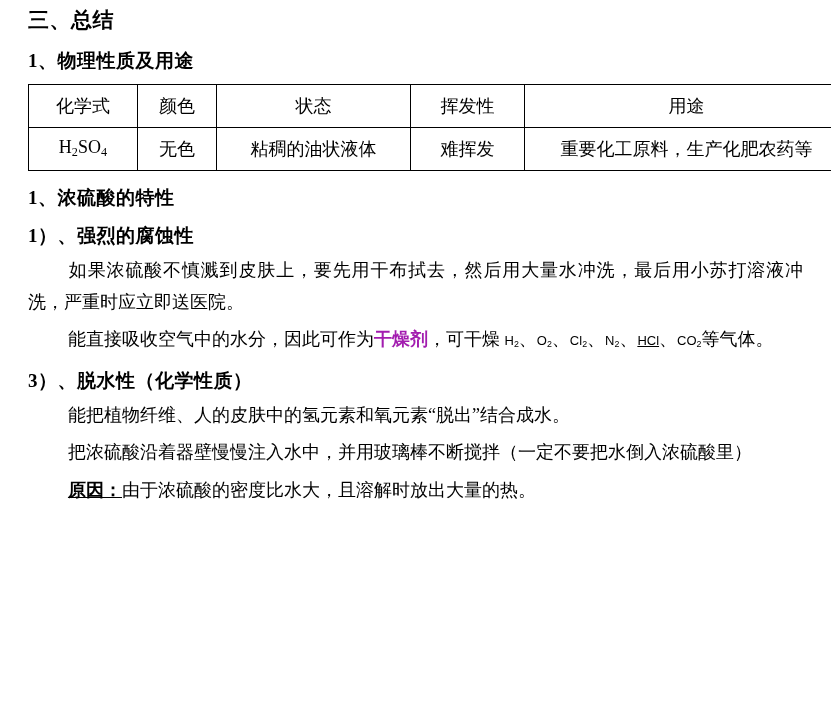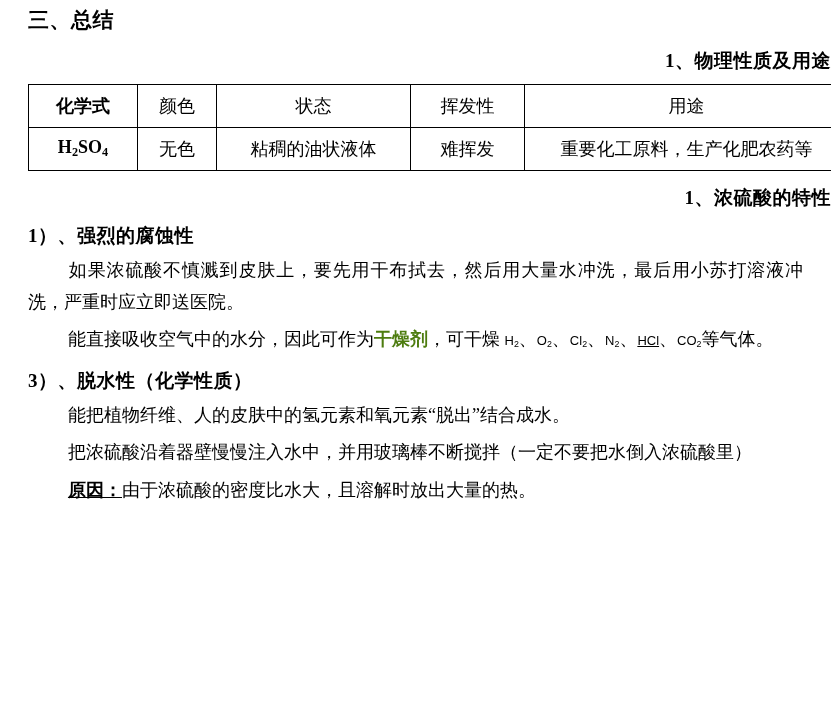--- a/index.html
+++ b/index.html
@@ -25,21 +25,20 @@
     font-size: 21px;
     font-weight: bold;
     margin: 6px 0 0 28px;
     letter-spacing: 0.5px;
   }
   .h2 {
     font-size: 19px;
     font-weight: bold;
     margin: 14px 0 0 28px;
     letter-spacing: 0.5px;
-    text-align: right;
   }
   .h3 {
     font-size: 19px;
     font-weight: bold;
     margin: 12px 0 0 28px;
     letter-spacing: 0.5px;
   }
   .para {
     font-size: 18px;
     line-height: 1.75;
@@ -57,27 +56,27 @@
     width: 775px;
     table-layout: fixed;
   }
   table.props td {
     border: 1px solid #000000;
     text-align: center;
     font-size: 18px;
     height: 38px;
     padding: 2px 4px;
   }
-  table.props .c1 { width: 100px; font-weight: bold; }
+  table.props .c1 { width: 100px; }
   table.props .c2 { width: 70px; }
   table.props .c3 { width: 185px; }
   table.props .c4 { width: 105px; }
   table.props .c5 { width: 315px; }
   .red {
-    color: #4d7c0f;
+    color: #a21caf;
     font-weight: bold;
   }
   sub {
     font-size: 0.68em;
     vertical-align: -0.25em;
   }
   .formula {
     font-family: "Liberation Serif", "DejaVu Serif", serif;
   }
   .chem {

